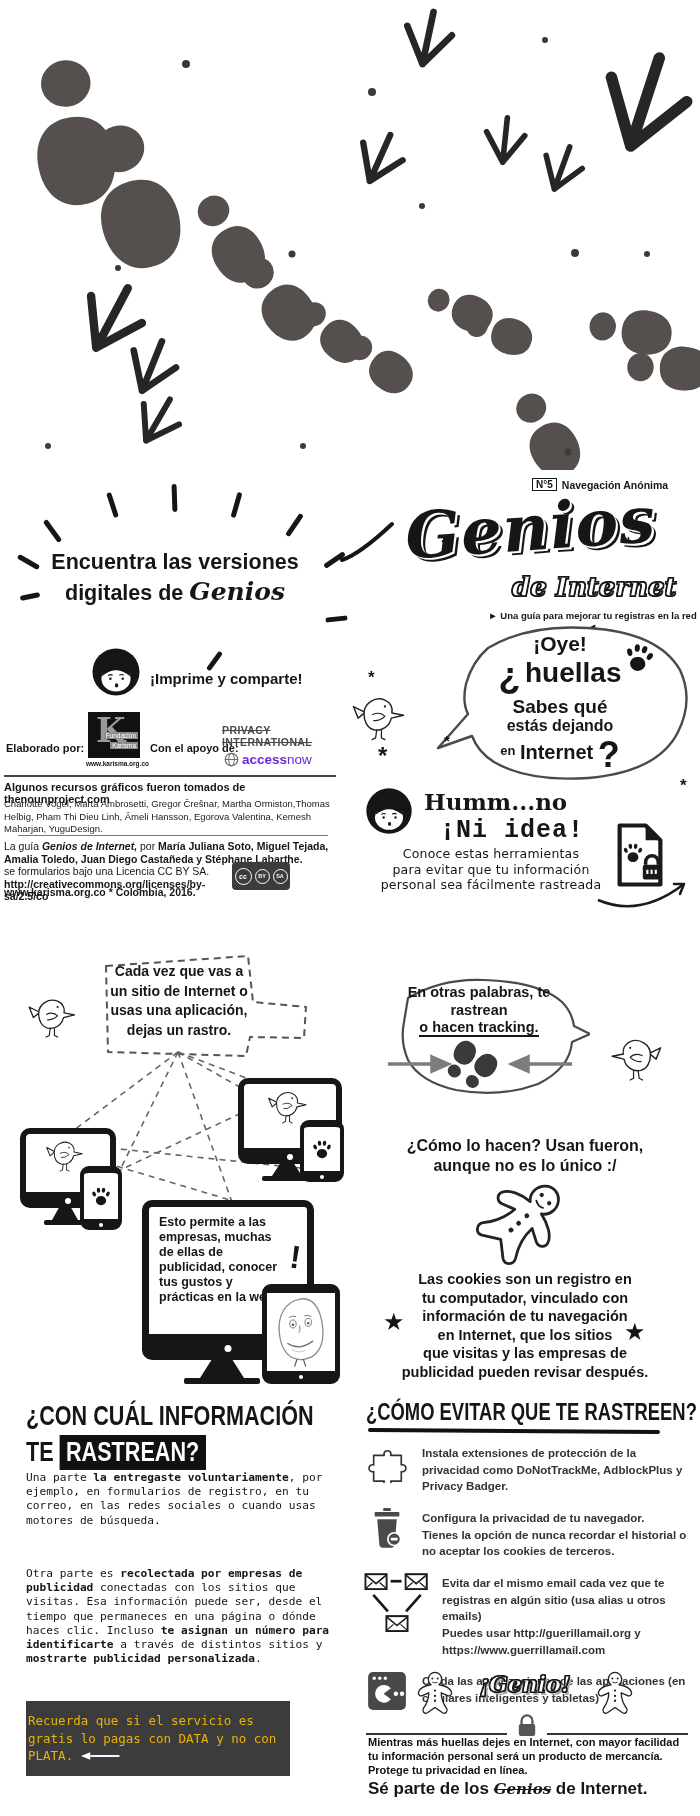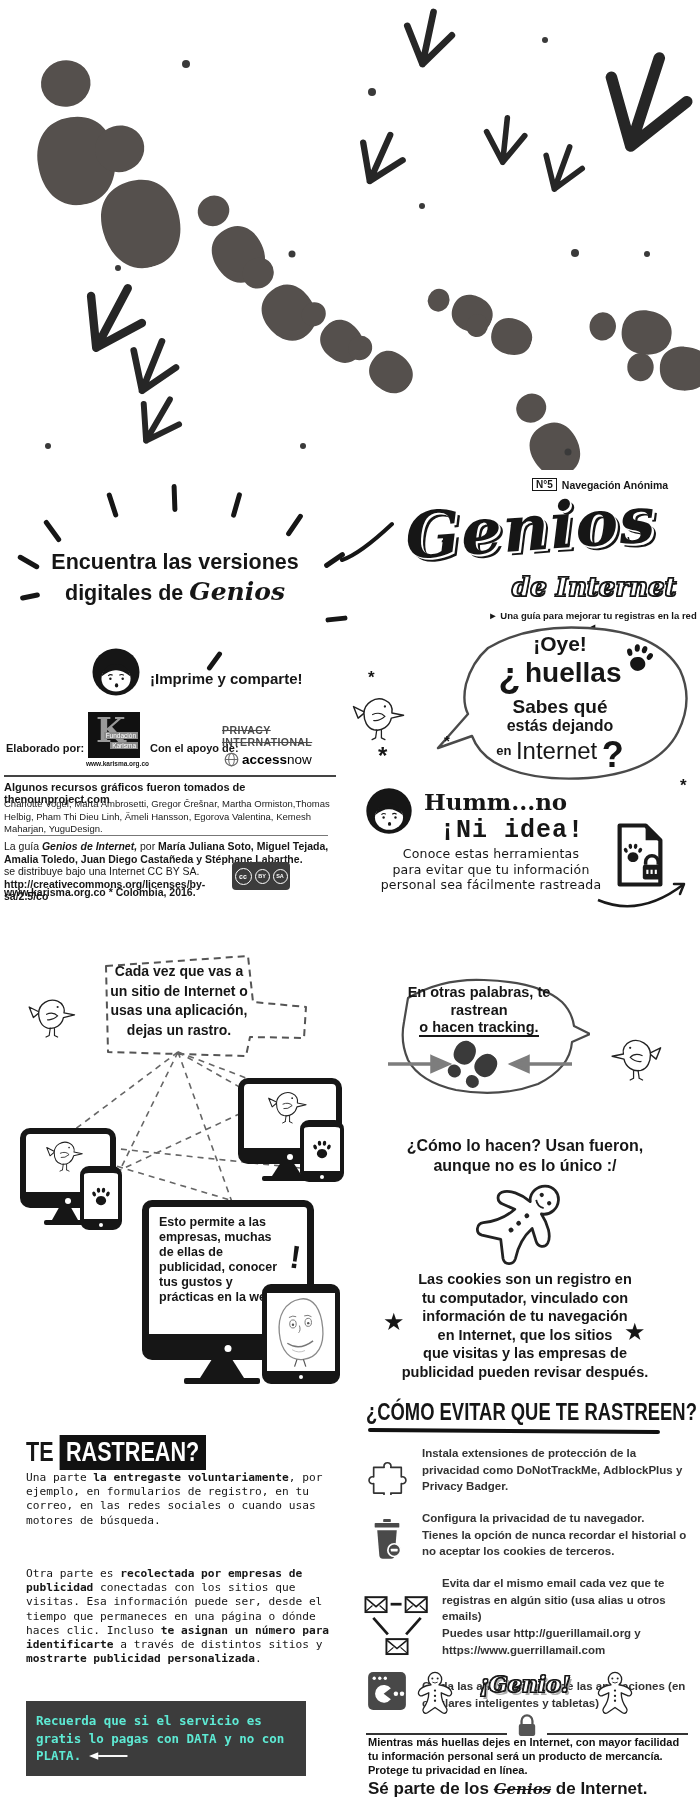--- a/index.html
+++ b/index.html
@@ -30,21 +30,21 @@
     text-shadow:2px 2px 0 #fff,4px 4px 0 #161616;}
   .outline-script{font-family:"DejaVu Serif",serif;font-style:italic;font-weight:bold;color:#fff;
     -webkit-text-stroke:1.3px #161616;
     text-shadow:-1px -1px 0 #161616,1px -1px 0 #161616,-1px 1px 0 #161616,1px 1px 0 #161616;}
   .mono{font-family:"DejaVu Sans Mono",monospace;}
   .hand{font-family:"DejaVu Sans",sans-serif;letter-spacing:.2px;}
   .genio-word{font-family:"DejaVu Serif",serif;font-style:italic;font-weight:bold;color:#fff;
     -webkit-text-stroke:1.1px #161616;
     text-shadow:-1px -1px 0 #161616,1px -1px 0 #161616,-1px 1px 0 #161616,1px 1px 0 #161616,2.5px 2.5px 0 #aaa;}
   .inv{background:#111;color:#fff;padding:2px 8px 3px;}
-  .avoid-item{display:flex;gap:12px;align-items:flex-end;margin-bottom:13px;}
+  .avoid-item{display:flex;gap:12px;align-items:flex-start;margin-bottom:13px;}
   .avoid-item .ic{flex:0 0 46px;display:flex;justify-content:center;}
   .avoid-item .tx{font-size:11.5px;font-weight:bold;color:#333;line-height:1.45;white-space:pre-line;padding-top:2px;}
   .hr{position:absolute;height:1.5px;background:#444;}
 </style>
 </head>
 <body>
 
 <svg width="0" height="0" style="position:absolute" aria-hidden="true">
   <defs>
     <symbol id="sym-shoe" viewBox="0 0 60 100">
@@ -201,35 +201,35 @@
     <div class="abs" style="left:6px;top:312px;font-weight:bold;font-size:11px">Elaborado por:</div>
     <div class="abs" style="left:88px;top:282px;width:52px;height:46px;background:#111;">
       <span style="position:absolute;left:8px;top:-2px;color:#999;font-family:'DejaVu Serif',serif;font-weight:bold;font-size:34px">K</span>
       <span style="position:absolute;right:2px;top:20px;background:#8a8a8a;color:#fff;font-size:6.5px;padding:0 2px">Fundación</span>
       <span style="position:absolute;right:2px;top:30px;background:#8a8a8a;color:#fff;font-size:6.5px;padding:0 2px">Karisma</span>
     </div>
     <div class="abs" style="left:86px;top:330px;font-size:6.5px;font-weight:bold">www.karisma.org.co</div>
     <div class="abs" style="left:150px;top:312px;font-weight:bold;font-size:11px">Con el apoyo de:</div>
     <div class="abs prelines" style="left:222px;top:294px;font-weight:bold;font-size:10.5px;line-height:12px;color:#4a4a4a;text-decoration:line-through;letter-spacing:.4px">PRIVACY
 INTERNATIONAL</div>
-    <div class="abs" style="left:224px;top:322px;font-size:13.5px;color:#000000;display:flex;align-items:flex-end;gap:3px">
+    <div class="abs" style="left:224px;top:322px;font-size:13.5px;color:#6d28d9;display:flex;align-items:flex-end;gap:3px">
       <svg width="15" height="15" viewBox="0 0 24 24" style="color:#6a6a6a">
           <use href="#sym-globe"></use>
         </svg>
       <span><span class="b">access</span><span>now</span></span>
     </div>
 
     <div class="hr" style="left:4px;top:345px;width:332px"></div>
     <div class="abs" style="left:4px;top:351px;width:342px;font-weight:bold;font-size:11px">Algunos recursos gráficos fueron tomados de thenounproject.com</div>
     <div class="abs" style="left:4px;top:368px;width:345px;font-size:9.5px;line-height:12.5px;color:#222">Charlotte Vogel, Marta Ambrosetti, Gregor Črešnar, Martha Ormiston,Thomas Helbig, Pham Thi Dieu Linh, Ämeli Hansson, Egorova Valentina, Kemesh Maharjan, YuguDesign.</div>
     <div class="hr" style="left:18px;top:405px;width:310px;height:1px;background:#777"></div>
 
     <div class="abs" style="left:4px;top:410px;width:345px;font-size:10.5px;line-height:12.5px">
       <span>La guía </span><span class="b" style="font-style:italic">Genios de Internet,</span><span> por </span><span class="b">María Juliana Soto, Miguel Tejada, Amalia Toledo, Juan Diego Castañeda y Stéphane Labarthe.</span>
-      <div style="width:225px">se distribuye bajo una Internet CC BY SA.</div>
+      <div style="width:225px">se formularios bajo una Licencia CC BY SA.</div>
       <div style="width:225px;font-weight:bold">http://creativecommons.org/licenses/by-sa/2.5/co</div>
     </div>
     <div class="abs" style="left:232px;top:432px;width:58px;height:28px;background:#3c3c3c;border-radius:4px;display:flex;align-items:center;justify-content:center;gap:3px">
       <span style="width:15px;height:15px;border:1.5px solid #fff;border-radius:50%;color:#fff;font-size:7px;font-weight:bold;display:flex;align-items:center;justify-content:center">cc</span>
       <span style="width:13px;height:13px;border:1.5px solid #fff;border-radius:50%;color:#fff;font-size:5.5px;font-weight:bold;display:flex;align-items:center;justify-content:center">BY</span>
       <span style="width:13px;height:13px;border:1.5px solid #fff;border-radius:50%;color:#fff;font-size:5.5px;font-weight:bold;display:flex;align-items:center;justify-content:center">SA</span>
     </div>
     <div class="abs" style="left:4px;top:456px;font-weight:bold;font-size:10.5px">www.karisma.org.co * Colombia, 2016.</div>
   </section>
 
@@ -256,21 +256,21 @@
     <div class="abs center" style="left:100px;top:192px;width:240px;line-height:1.12">
       <div style="font-weight:bold;font-size:21px">¡Oye!</div>
       <div>
         <span style="font-weight:bold;font-size:36px;vertical-align:-6px">¿</span>
         <span style="font-weight:bold;font-size:28px">huellas</span>
       </div>
       <div style="font-weight:bold;font-size:19px">Sabes qué</div>
       <div style="font-weight:bold;font-size:16px">estás dejando</div>
       <div>
         <span style="font-weight:bold;font-size:13px;vertical-align:4px">en</span>
-        <span style="font-weight:normal;font-size:24px">Internet</span>
+        <span style="font-weight:bold;font-size:20px">Internet</span>
         <span style="font-weight:bold;font-size:36px;vertical-align:-8px">?</span>
       </div>
     </div>
     <svg class="abs" style="left:10px;top:250px" width="64" height="54" viewBox="0 0 110 92">
         <use href="#sym-bird"></use>
       </svg>
     <span class="ast" style="left:28px;top:228px;font-size:17px">*</span>
     <span class="ast" style="left:104px;top:292px;font-size:15px">*</span>
     <span class="ast" style="left:38px;top:302px;font-size:24px">*</span>
     <span class="ast" style="left:340px;top:336px;font-size:17px">*</span>
@@ -399,30 +399,33 @@
 tu computador, vinculado con
 información de tu navegación
 en Internet, que los sitios
 que visitas y las empresas de
 publicidad pueden revisar después.</div>
     <span class="abs" style="left:33px;top:368px;font-size:24px">★</span>
     <span class="abs" style="left:274px;top:378px;font-size:24px">★</span>
   </section>
 
   <section class="abs" style="left:0;top:1395px;width:350px;height:421px">
+    <div class="abs" style="left:26px;top:6px;font-size:27px;white-space:nowrap">
+      <span class="condensed">¿CON CUÁL INFORMACIÓN</span>
+    </div>
     <div class="abs" style="left:26px;top:42px;font-size:27px;white-space:nowrap">
       <span class="condensed"><span>TE </span><span class="inv">RASTREAN?</span></span>
     </div>
     <div class="abs mono" style="left:26px;top:76px;width:304px;font-size:11.2px;line-height:14.2px">
       <span>Una parte </span><span class="b">la entregaste voluntariamente</span><span>, por ejemplo, en formularios de registro, en tu correo, en las redes sociales o cuando usas motores de búsqueda.</span>
     </div>
     <div class="abs mono" style="left:26px;top:172px;width:304px;font-size:11.2px;line-height:14.2px">
       <span>Otra parte es </span><span class="b">recolectada por empresas de publicidad</span><span> conectadas con los sitios que visitas. Esa información puede ser, desde el tiempo que permaneces en una página o dónde haces clic. Incluso </span><span class="b">te asignan un número para identificarte</span><span> a través de distintos sitios y </span><span class="b">mostrarte publicidad personalizada</span><span>.</span>
     </div>
-    <div class="abs mono" style="left:26px;top:306px;width:260px;background:#3c3c3c;color:#5eead4;font-weight:bold;font-size:12.5px;line-height:17.5px;padding:11px 10px">
+    <div class="abs mono" style="left:26px;top:306px;width:260px;background:#3c3c3c;color:#eab308;font-weight:normal;font-size:12.5px;line-height:17.5px;padding:11px 2px">
       <span>Recuerda que si el servicio es gratis lo pagas con DATA y no con PLATA.</span>
       <svg width="40" height="10" viewBox="0 0 52 12" style="vertical-align:-1px">
         <line x1="12" y1="6" x2="50" y2="6" stroke="#fff" stroke-width="2.5"></line>
         <polygon points="12,1 0,6 12,11" fill="#fff"></polygon>
       </svg>
     </div>
   </section>
 
   <section class="abs" style="left:350px;top:1395px;width:350px;height:421px">
     <div class="abs" style="left:16px;top:4px;font-size:23px;white-space:nowrap">

